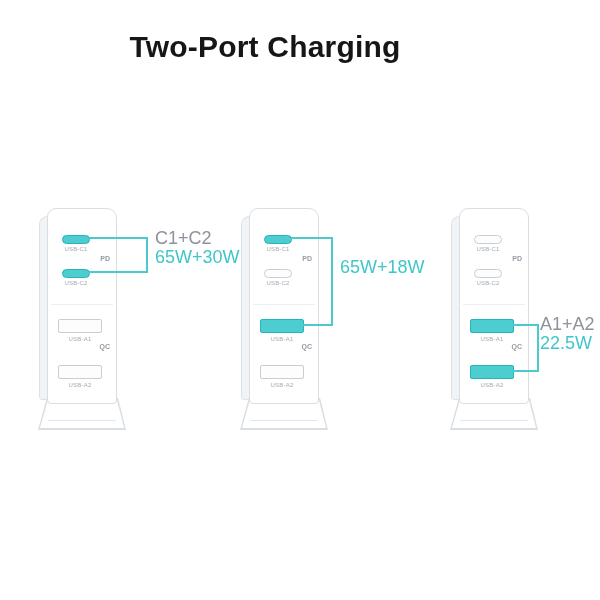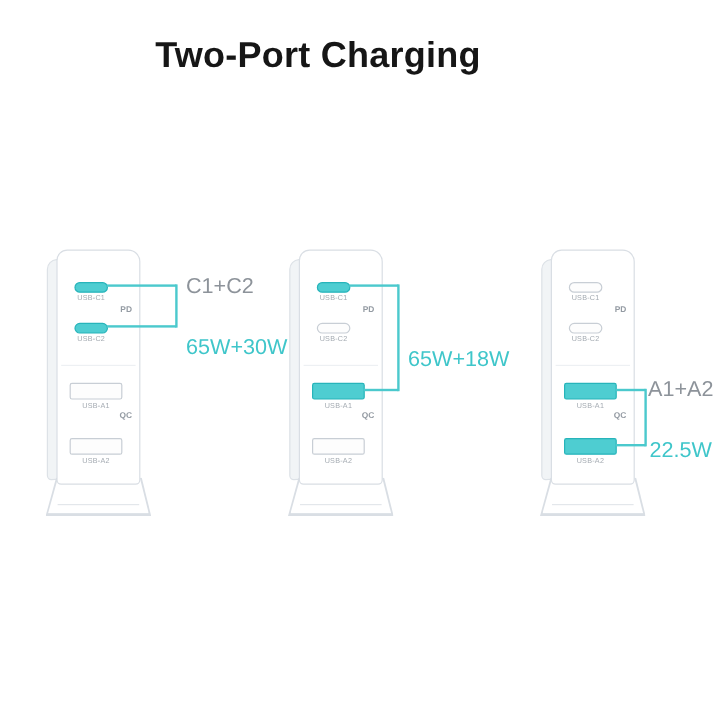--- a/index.html
+++ b/index.html
@@ -39,24 +39,24 @@
   .cl1v{left:146px;top:237px;height:36px;}
   .cl2a{left:291px;top:237px;width:41px;}
   .cl2b{left:303px;top:324px;width:29px;}
   .cl2v{left:331px;top:237px;height:89px;}
   .cl3a{left:513px;top:324px;width:25px;}
   .cl3b{left:513px;top:370px;width:25px;}
   .cl3v{left:537px;top:324px;height:48px;}
 
   .callout-text{position:absolute;font-size:18px;line-height:19px;}
   .callout-text .combo{color:#8d939a;}
-  .callout-text .power{color:#3fc6ca;margin-top:32px;}
+  .callout-text .power{color:#3fc6ca;}
   .ct1{left:155px;top:229px;}
   .ct2{left:340px;top:258px;}
-  .ct3{left:540px;top:315px;text-align:center;}
+  .ct3{left:540px;top:315px;}
 </style>
 </head>
 <body>
 
 <div class="title">Two-Port Charging</div>
 
 <div class="charger pos1">
   <div class="side"></div>
   <div class="stand-outer">
     <div class="stand-inner">

